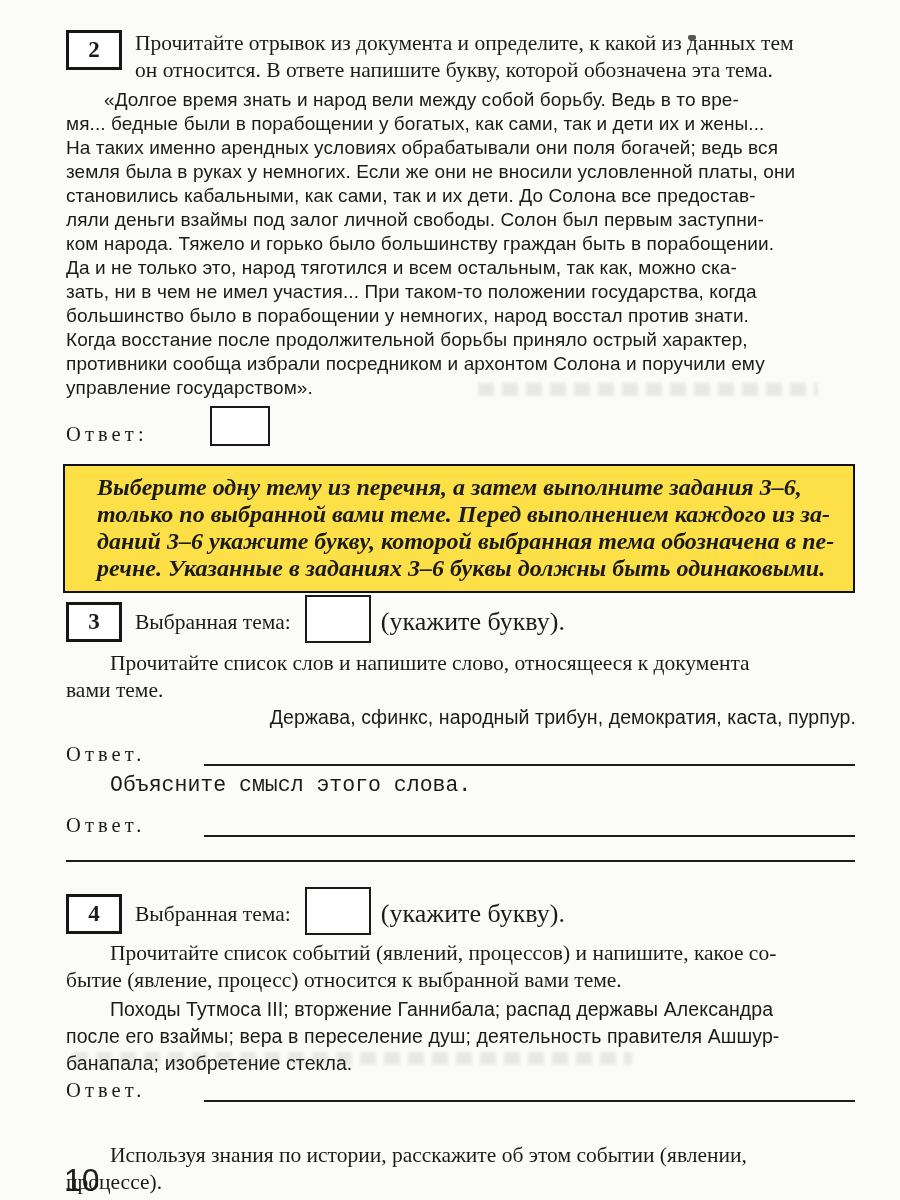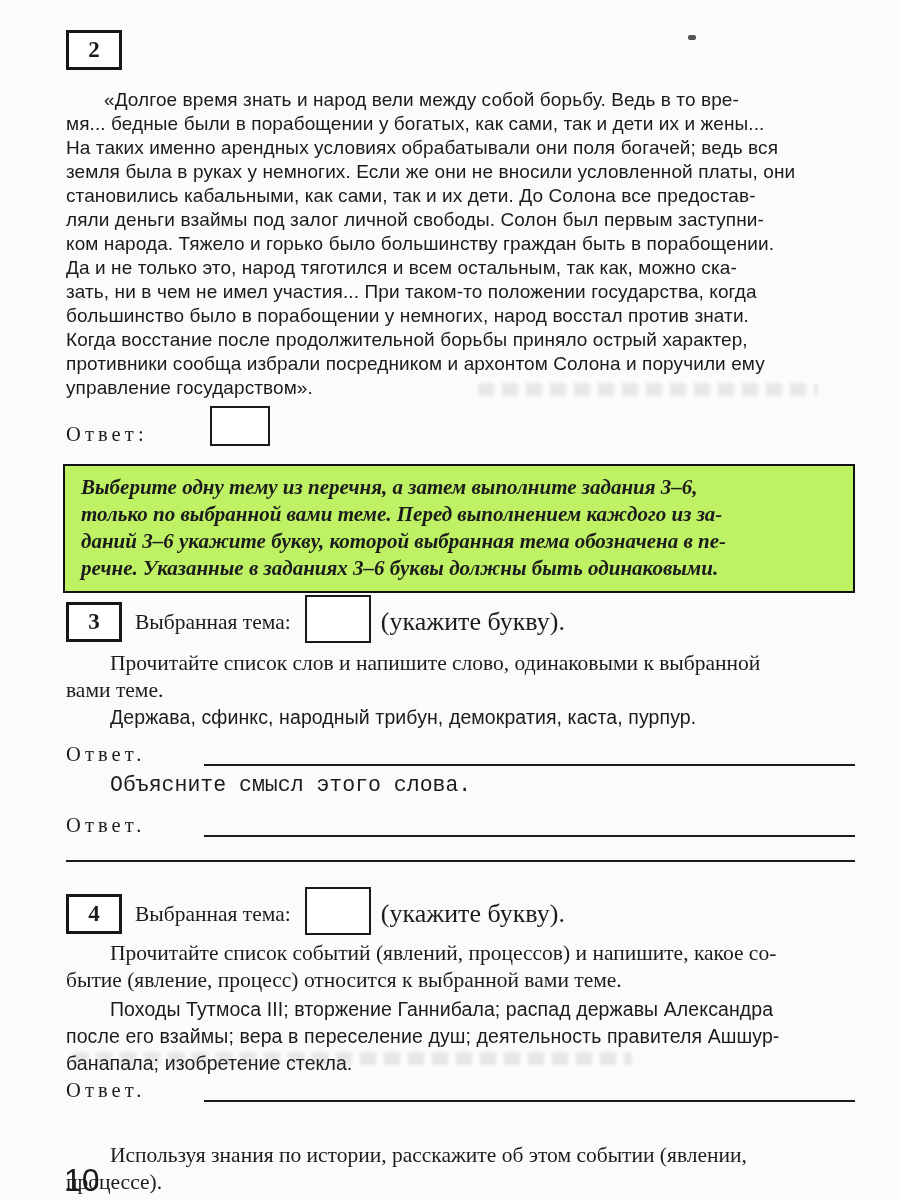--- a/index.html
+++ b/index.html
@@ -55,24 +55,24 @@
   .answer-line{
     flex:1 1 auto;
     border-bottom:2px solid #1c1c1c;
     margin-left:10px;
     height:20px;
   }
 
   .notice{
     left:63px;right:45px;
     border:2.5px solid #111;
-    padding:8px 14px 9px 16px;
+    padding:8px 14px 9px 32px;
     font-weight:bold;font-style:italic;
-    font-size:21px;line-height:27px;
-    background:#bef264;
+    font-size:24px;line-height:27px;
+    background:#fde047;
   }
 
   .choose-row{left:66px;right:44px;display:flex;align-items:center;}
   .choose-row .choose-label{margin-left:13px;font-size:21.5px;}
   .letter-box{
     width:62px;height:44px;
     border:2.5px solid #1a1a1a;
     background:#fff;
     margin-left:14px;margin-right:10px;
     position:relative;top:-3px;
@@ -118,20 +118,22 @@
 </style>
 </head>
 <body>
 
 <div class="abs speck" style="top:35px;left:688px;"></div>
 
 <div class="abs task-header" style="top:30px;">
   <div class="numbox serif">
     <span>2</span>
   </div>
+  <div class="prompt serif lines">Прочитайте отрывок из документа и определите, к какой из данных тем
+он относится. В ответе напишите букву, которой обозначена эта тема.</div>
 </div>
 
 <div class="abs quote sans lines" style="top:88px;">«Долгое время знать и народ вели между собой борьбу. Ведь в то вре-
 мя... бедные были в порабощении у богатых, как сами, так и дети их и жены...
 На таких именно арендных условиях обрабатывали они поля богачей; ведь вся
 земля была в руках у немногих. Если же они не вносили условленной платы, они
 становились кабальными, как сами, так и их дети. До Солона все предостав-
 ляли деньги взаймы под залог личной свободы. Солон был первым заступни-
 ком народа. Тяжело и горько было большинству граждан быть в порабощении.
 Да и не только это, народ тяготился и всем остальным, так как, можно ска-
@@ -155,24 +157,24 @@
 
 <div class="abs choose-row" style="top:598px;">
   <div class="numbox serif">
     <span>3</span>
   </div>
   <span class="choose-label serif">Выбранная тема:</span>
   <span class="letter-box"></span>
   <span class="hint serif">(укажите букву).</span>
 </div>
 
-<div class="abs para serif lines" style="top:650px;">Прочитайте список слов и напишите слово, одинаковыми к выбранной
+<div class="abs para serif lines" style="top:650px;">Прочитайте список слов и напишите слово, относящееся к документа
 вами теме.</div>
 
-<div class="abs list-sans sans" style="top:704px;">Держава, сфинкс, народный трибун, демократия, каста, пурпур.</div>
+<div class="abs list-sans sans" style="top:704px;text-align:right;">Держава, сфинкс, народный трибун, демократия, каста, пурпур.</div>
 
 <div class="abs answer-row" style="top:742px;">
   <span class="answer-label serif">Ответ.</span>
   <span class="answer-line"></span>
 </div>
 
 <div class="abs para serif" style="top:772px;font-family:Liberation Mono, monospace;">Объясните смысл этого слова.</div>
 
 <div class="abs answer-row" style="top:813px;">
   <span class="answer-label serif">Ответ.</span>

